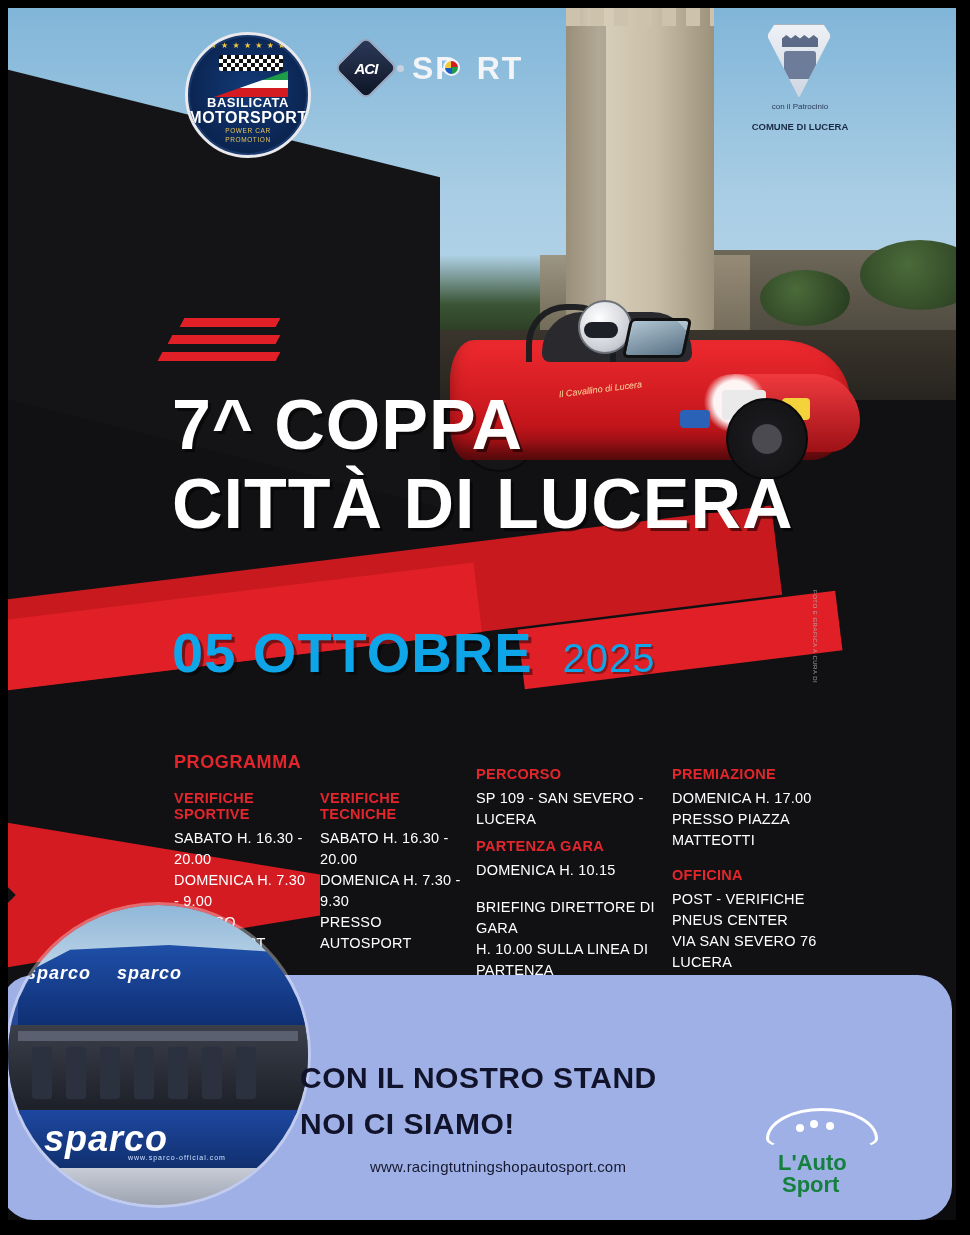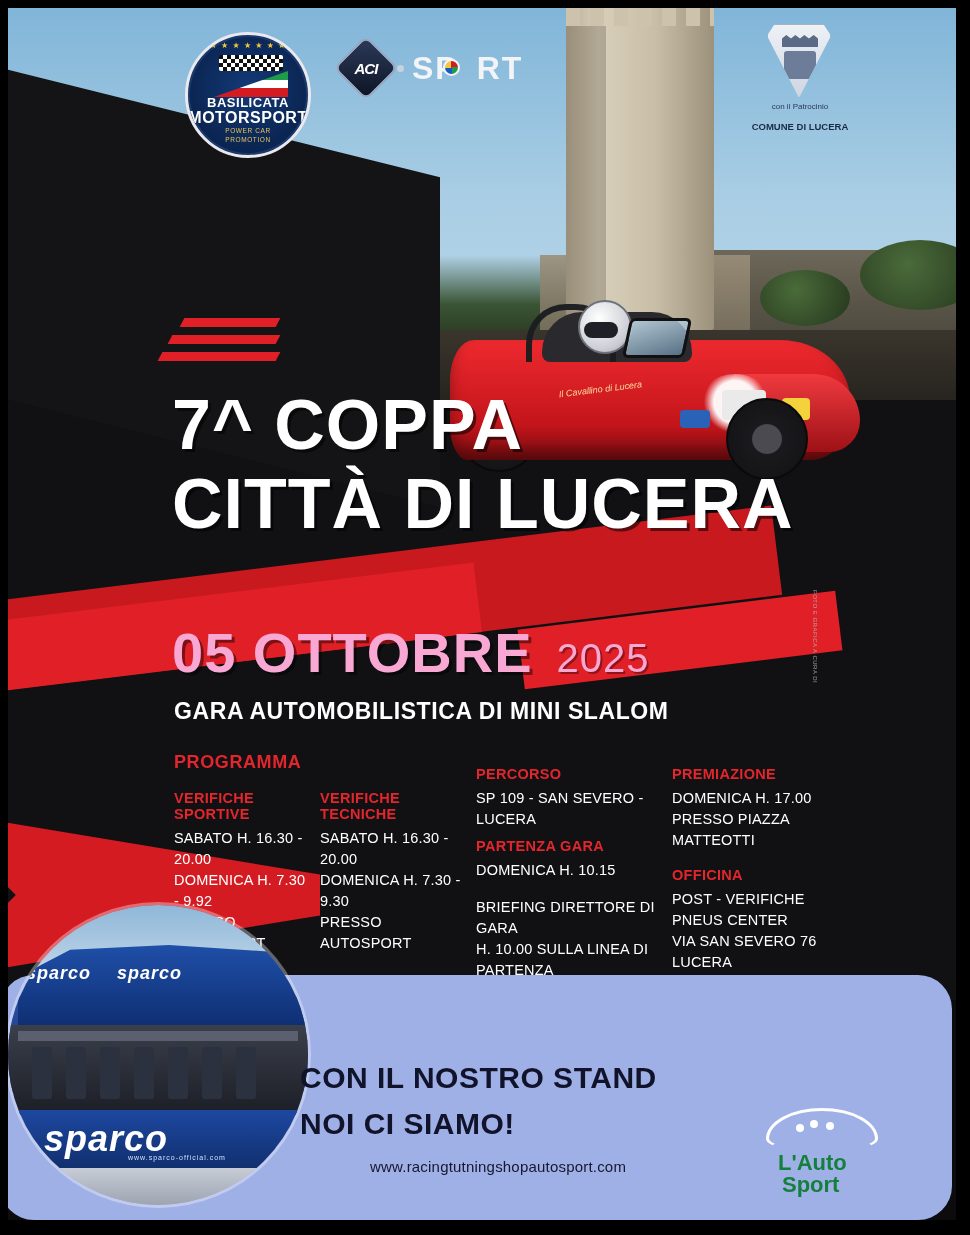--- a/index.html
+++ b/index.html
@@ -310,22 +310,22 @@
     line-height: 74px;
     text-shadow: 3px 3px 0 rgba(0,0,0,.55);
   }
   .h-line2 {
     font-size: 70px; font-weight: 700; letter-spacing: 1px;
     line-height: 84px;
     text-shadow: 3px 3px 0 rgba(0,0,0,.55);
   }
   .date-row {
     position: absolute; left: 172px; top: 620px;
-    display: flex; align-items: baseline; gap: 24px;
-    color: #f9a8d4;
+    display: flex; align-items: baseline; gap: 30px;
+    color: #0ea5e9;
   }
   .date-day {
     font-size: 56px; font-weight: 700; letter-spacing: 1px;
     text-shadow: 3px 3px 0 rgba(0,0,0,.45);
   }
   .date-year {
     font-size: 40px; font-weight: 400; letter-spacing: 1px;
     text-shadow: 2px 2px 0 rgba(0,0,0,.35);
   }
   .subtitle {
@@ -535,28 +535,27 @@
   </div>
 
   <div class="headline">
     <div class="h-line1">7^ COPPA</div>
     <div class="h-line2">CITTÀ DI LUCERA</div>
   </div>
   <div class="date-row">
     <div class="date-day">05 OTTOBRE</div>
     <div class="date-year">2025</div>
   </div>
-  <div class="subtitle">GARA AUTOMOBILISTICA DI MINI SLALOM</div>
 
   <div class="programme-title">PROGRAMMA</div>
 
   <div class="col col-1">
     <h4>VERIFICHE SPORTIVE</h4>
     <p>SABATO H. 16.30 - 20.00</p>
-    <p>DOMENICA H. 7.30 - 9.92</p>
+    <p>DOMENICA H. 7.30 - 9.00</p>
     <p>PRESSO AUTOSPORT</p>
   </div>
 
   <div class="col col-2">
     <h4>VERIFICHE TECNICHE</h4>
     <p>SABATO H. 16.30 - 20.00</p>
     <p>DOMENICA H. 7.30 - 9.30</p>
     <p>PRESSO AUTOSPORT</p>
   </div>
 

